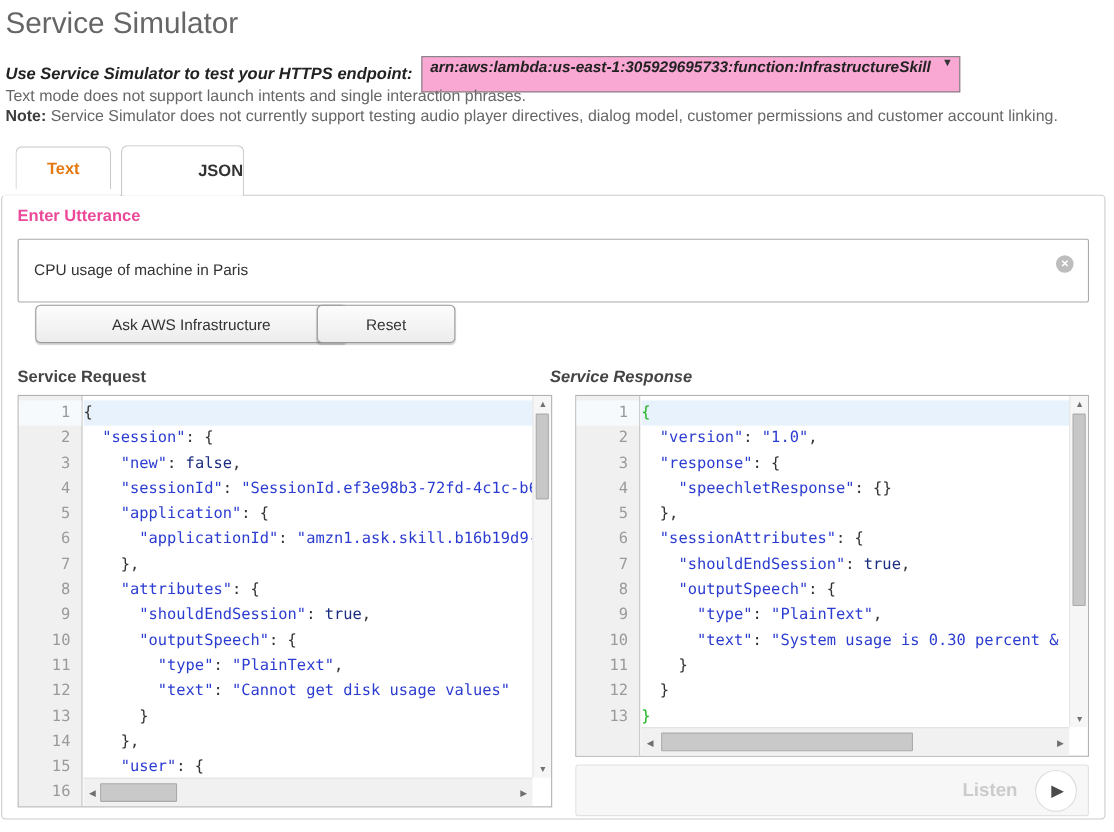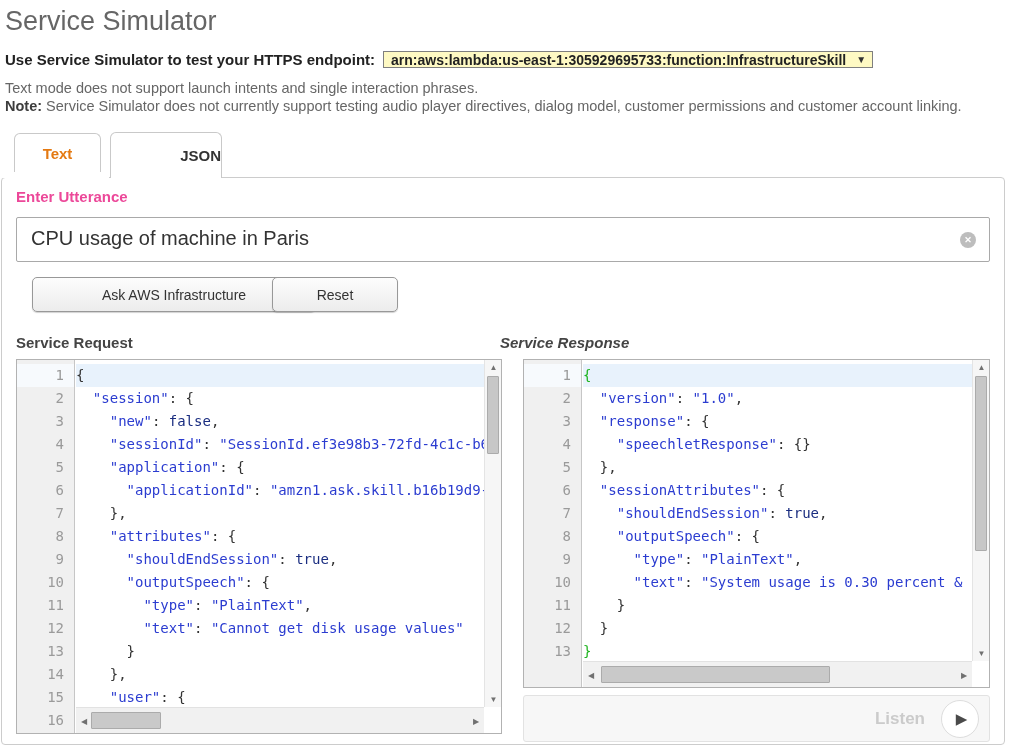--- a/index.html
+++ b/index.html
@@ -4,53 +4,53 @@
 <style>
   * { margin:0; padding:0; box-sizing:border-box; }
   html,body { background:#fff; }
   body { font-family:"Liberation Sans", sans-serif; }
   #page { position:relative; width:1013px; height:756px; background:#fff; overflow:hidden; }
 
   .abs { position:absolute; }
 
   
   #page-title { left:5px; top:6px; font-size:27px; color:#666; font-weight:400; }
-  #endpoint-row { left:5px; top:51px; display:flex; align-items:center; gap:8px; }
+  #endpoint-row { left:5px; top:51px; display:flex; align-items:center; gap:8px;font-style:italic; }
   #endpoint-label { font-size:15px; font-weight:bold; color:#222; }
-  #endpoint-select { display:flex; align-items:center; gap:10px; border:1px solid #7f7f7f; background:#fef9c3;
-                     height:17px; padding:0 6px 0 7px; font-size:14px; font-weight:bold; color:#222; cursor:pointer; }
+  #endpoint-select { display:flex; gap:10px; border:1px solid #7f7f7f; background:#f9a8d4;
+                     height:33px; padding:0 6px 0 7px; font-size:14px; font-weight:bold; color:#222; cursor:pointer; }
   #endpoint-select .arrow { font-size:10px; color:#333; }
   #note { left:5px; top:80px; width:1004px; font-size:14.5px; color:#666; line-height:17.5px; }
   #note b { color:#3d3d3d; }
 
   
   .tab { position:absolute; display:flex; align-items:center; justify-content:center;
          background:#fff; border:1px solid #c9c9c9; border-bottom:none;
          border-radius:6px 6px 0 0; font-size:15px; font-weight:bold; cursor:pointer; }
   #tab-text { left:14px; top:133px; width:87px; height:39px; color:#e47911; }
   #tab-json { left:110px; top:132px; width:112px; height:46px; color:#333; z-index:3;justify-content:flex-end; }
 
   
   #panel { left:1px; top:177px; width:1004px; height:568px; background:#fff;
            border:1px solid #ccc; border-radius:4px; z-index:1; }
   #border-eraser { left:2px; top:177px; width:107px; height:1px; background:#fff; z-index:2; }
 
   #utterance-label { left:16px; top:188px; font-size:15px; font-weight:bold; color:#ec4899; z-index:2; }
-  #utterance-input { left:16px; top:217px; width:974px; height:45px; border:1px solid #a9a9a9; border-radius:2px;
-                     padding:0 34px 2px 14px; font-size:20px; color:#333; z-index:2;
+  #utterance-input { left:16px; top:217px; width:974px; height:58px; border:1px solid #a9a9a9; border-radius:2px;
+                     padding:0 34px 2px 14px; font-size:14px; color:#333; z-index:2;
                      font-family:"Liberation Sans", sans-serif; outline:none; }
   #utterance-clear { left:960px; top:232px; width:16px; height:16px; border-radius:50%; background:#bdbdbd;
                      color:#fff; font-size:9px; line-height:16px; text-align:center; font-weight:bold;
                      cursor:pointer; z-index:3; }
 
   .btn { position:absolute; top:277px; height:35px; border:1px solid #989898; border-radius:5px;
          background:linear-gradient(#fdfdfd,#ececec); box-shadow:0 1px 1px rgba(0,0,0,0.18);
          font-size:14px; color:#333; font-family:"Liberation Sans", sans-serif; cursor:pointer; z-index:2; }
   #ask-button { left:32px; width:284px; }
-  #reset-button { left:272px; width:126px; }
+  #reset-button { left:288px; width:126px; }
 
   .section-label { position:absolute; top:334px; font-size:15px; font-weight:bold; color:#444; z-index:2; }
   #request-label { left:16px; }
   #response-label { left:500px;font-style:italic; }
 
   
   .editor { position:absolute; top:359px; border:1px solid #b2b2b2; background:#fff; overflow:hidden; z-index:2; }
   #request-editor { left:16px; width:486px; height:375px; }
   #response-editor { left:523px; width:467px; height:329px; }
 

